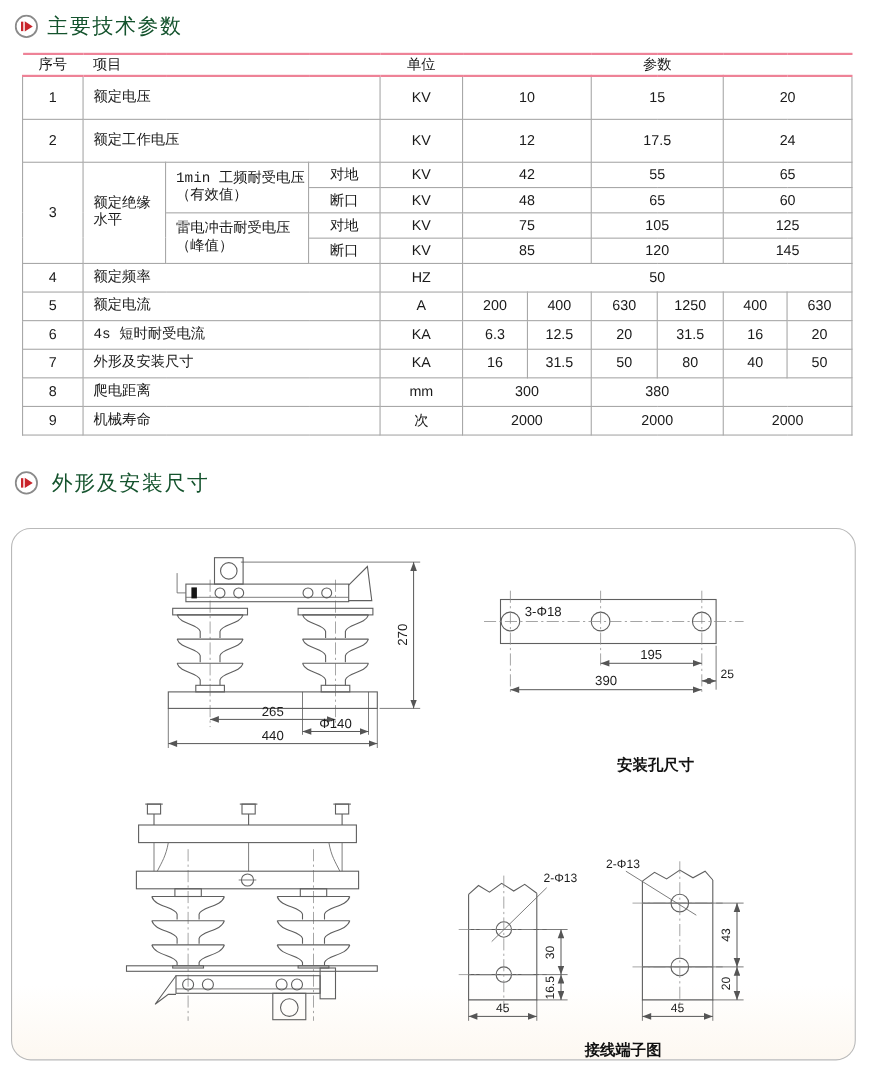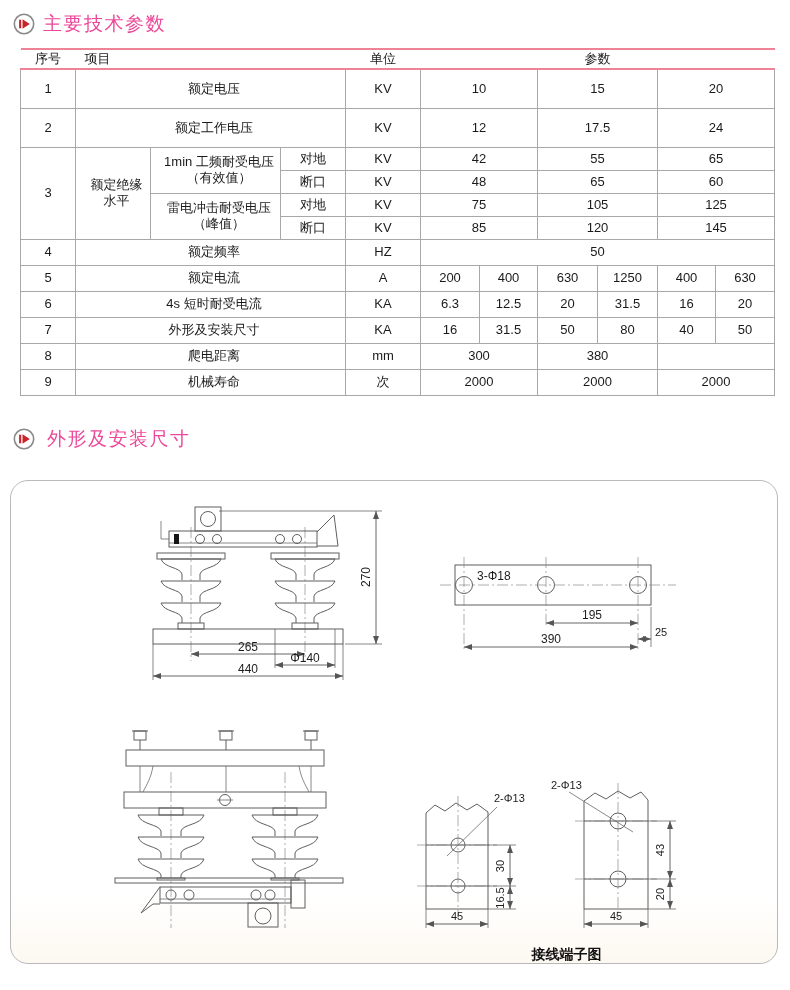--- a/index.html
+++ b/index.html
@@ -7,35 +7,35 @@
   body {
     width:790px; height:990px; position:relative;
     font-family:"Liberation Sans", sans-serif; color:#1a1a1a;
   }
 
   
   .section-header { display:flex; align-items:center; gap:8px; margin:0 0 0 13px; }
   .sh1 { padding-top:11px; }
   .sh2 { padding-top:30px;gap:12px; }
   .play-icon { width:22px; height:22px; flex:0 0 auto; }
-  .section-title { font-size:19px; letter-spacing:1.5px; color:#ec4899; }
+  .section-title { font-size:19px; letter-spacing:1.5px; color:#14532d; }
 
   
   table.params { border-collapse:collapse; table-layout:fixed; width:754px; margin:11px 0 0 20px; }
   table.params td {
     border:1px solid #a8a8a8; font-size:13px; text-align:center; vertical-align:middle;
     padding:1px 2px; line-height:1.25; overflow:hidden;
   }
   table.params tr.head td {
     border-left:none; border-right:none;
     border-top:2px solid #ee8297; border-bottom:2px solid #ee8297;
     height:15px; font-size:13px;
   }
   tr.head td.h-item { text-align:left; padding-left:9px; }
-  table.params td.item { text-align:center; padding-left:9px; }
+  table.params td.item { text-align:left; padding-left:9px;font-family:Liberation Mono, monospace; }
   tr.tall td { height:39px; }
   tr.sub td  { height:23px; }
   tr.std td  { height:26px; }
 
   
   .panel {
     position:absolute; left:10px; top:480px; width:768px; height:484px;
     border:1px solid #b9b9b9; border-radius:18px;
     background:linear-gradient(180deg,#ffffff 86%, #fdf8f1 100%);
   }
@@ -269,21 +269,21 @@
       <line class="dim" x1="156" y1="162" x2="216" y2="162" marker-start="url(#f1s)" marker-end="url(#f1e)"></line>
       <text x="186" y="159" text-anchor="middle">Φ140</text>
 
       <line class="ext" x1="34" y1="141" x2="34" y2="177"></line>
       <line class="ext" x1="224" y1="141" x2="224" y2="177"></line>
       <line class="dim" x1="34" y1="173" x2="224" y2="173" marker-start="url(#f1s)" marker-end="url(#f1e)"></line>
       <text x="129" y="170" text-anchor="middle">440</text>
     </svg>
   </div>
 
-  <div class="fig" style="left:425px; top:74px; width:320px;">
+  <div class="fig" style="left:425px; top:54px; width:320px;">
     <svg class="tech" width="320" height="112" viewBox="0 0 320 112">
       <defs>
         <marker id="f2e" markerWidth="9" markerHeight="8" refX="8" refY="3" orient="auto" markerUnits="userSpaceOnUse">
           <path d="M0,0 L8,3 L0,6 Z" fill="#555"></path>
           </marker>
         <marker id="f2s" markerWidth="9" markerHeight="8" refX="0" refY="3" orient="auto" markerUnits="userSpaceOnUse">
           <path d="M8,0 L0,3 L8,6 Z" fill="#555"></path>
           </marker>
       </defs>
 
@@ -302,20 +302,21 @@
       <line class="dim" x1="110" y1="68" x2="202" y2="68" marker-start="url(#f2s)" marker-end="url(#f2e)"></line>
       <text x="156" y="64" text-anchor="middle">195</text>
 
       <line class="ext" x1="215" y1="52" x2="215" y2="92"></line>
       <line class="dim" x1="202" y1="84" x2="215" y2="84" marker-start="url(#f2s)" marker-end="url(#f2e)"></line>
       <text class="small" x="219" y="81">25</text>
 
       <line class="dim" x1="28" y1="92" x2="202" y2="92" marker-start="url(#f2s)" marker-end="url(#f2e)"></line>
       <text x="115" y="88" text-anchor="middle">390</text>
     </svg>
+    <div class="fig-caption" style="top:152px;">安装孔尺寸</div>
   </div>
 
   <div class="fig" style="left:102px; top:247px; width:235px;">
     <svg class="tech" width="235" height="205" viewBox="0 0 235 205">
       <defs>
         <g id="insB">
           <path class="draw" d="M-33,0 H33 M-33,0 C-30,10 -12,9 -10,16 L-10,21 M33,0 C30,10 12,9 10,16 L10,21"></path>
           <path class="draw" d="M-33,22 H33 M-33,22 C-30,32 -12,31 -10,38 L-10,43 M33,22 C30,32 12,31 10,38 L10,43"></path>
           <path class="draw" d="M-33,44 H33 M-33,44 C-30,54 -12,53 -10,60 L-10,63 M33,44 C30,54 12,53 10,60 L10,63"></path>
           <rect class="draw" x="-14" y="63" width="28" height="2"></rect>

